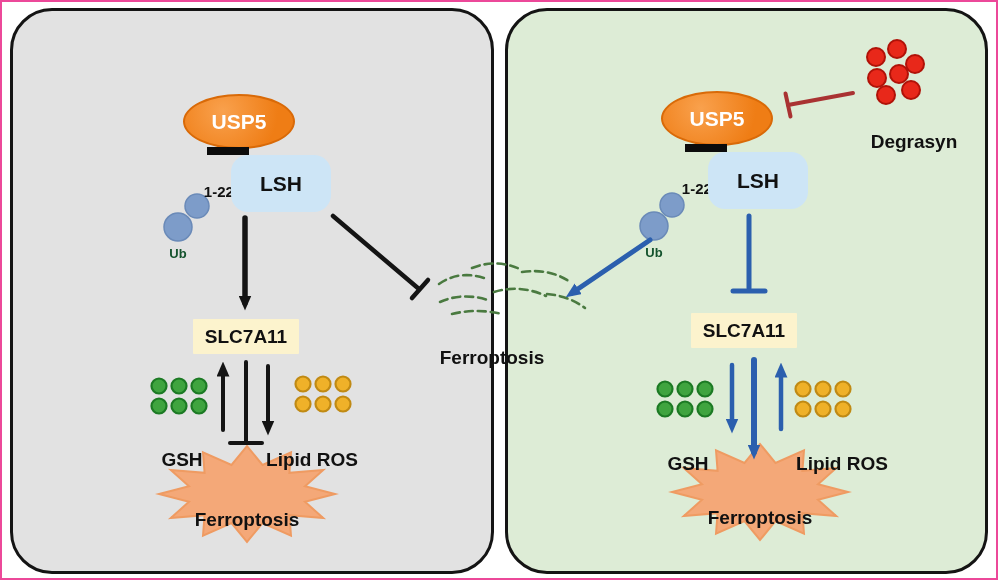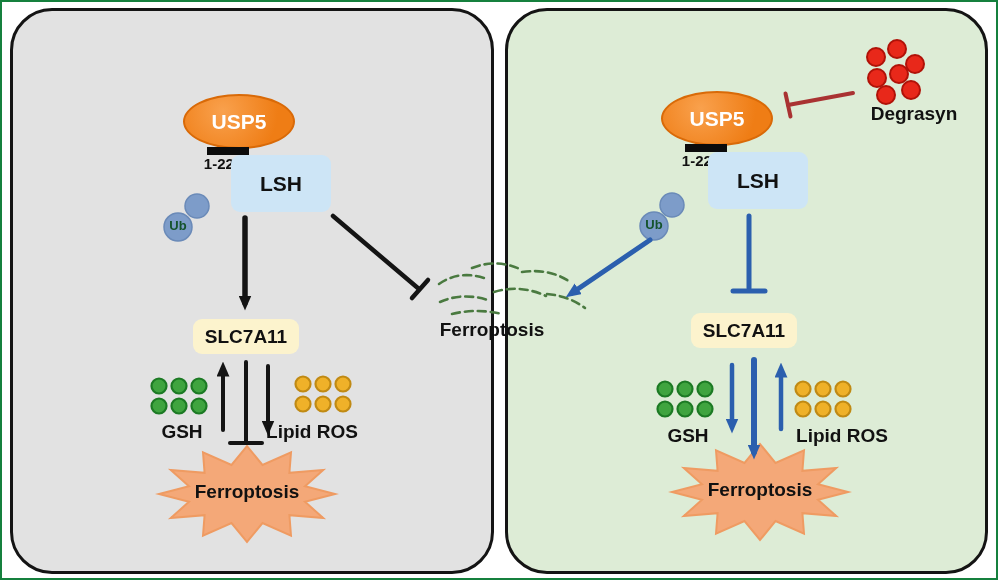--- a/index.html
+++ b/index.html
@@ -1,30 +1,30 @@
 <!DOCTYPE html>
 <html style="--left_cell: #e2e2e2; --right_cell: #ddecd6; --usp5: #ef7d15; --lsh: #cde5f6; --slc7a11: #fcf3cd; --ub: #7d9cc9; --gsh_dot: #3fa43f; --ros_dot: #efb129; --ferroptosis_star: #f4a878; --degrasyn_dot: #e8281a; --arrow_black: #141414; --arrow_blue: #2b5fae; --inhibit_red: #a93232; --degradation_stroke: #4a7a40;"><head>
 <meta charset="utf-8">
 <style>
   * { margin:0; padding:0; box-sizing:border-box; }
   html,body { background:#fff; font-family:"Liberation Sans","DejaVu Sans",sans-serif; }
-  .canvas { position:relative; width:998px; height:580px; background:#fff; border:2px solid #15803d; overflow:hidden; }
+  .canvas { position:relative; width:998px; height:580px; background:#fff; border:2px solid #ec4899; overflow:hidden; }
   .cell { position:absolute; top:6px; height:566px; border:3px solid #141414; border-radius:42px; z-index:1; }
   .cell.left  { left:8px;   width:484px; background:var(--left_cell,#e2e2e2); }
   .cell.right { left:503px; width:483px; background:var(--right_cell,#ddecd6); }
   .overlay { position:absolute; left:0; top:0; z-index:2; }
-  .lbl { position:absolute; z-index:3; font-weight:bold; color:#111; text-align:center; line-height:1.1; }
+  .lbl { position:absolute; z-index:3; font-weight:bold; color:#111; text-align:center; line-height:1.1;margin-top:28px; }
   .usp5 { position:absolute; z-index:3; width:112px; height:55px; border-radius:50%;
           background:radial-gradient(circle at 35% 30%, #f9a14d 0%, var(--usp5,#ef7d15) 70%);
           border:2px solid #d96a08; color:#fff; font-weight:bold; font-size:21px;
           display:flex; align-items:center; justify-content:center; }
-  .lshbox { position:absolute; z-index:3; width:100px; height:57px; border-radius:9px;
+  .lshbox { position:absolute; z-index:3; width:100px; height:57px; border-radius:17px;
             background:var(--lsh,#cde5f6); font-weight:bold; font-size:21px; color:#111;
             display:flex; align-items:center; justify-content:center; }
-  .slcbox { position:absolute; z-index:3; width:106px; height:35px; border-radius:9px;
+  .slcbox { position:absolute; z-index:3; width:106px; height:35px; border-radius:1px;
             background:var(--slc7a11,#fcf3cd); font-weight:bold; font-size:19px; color:#111;
             display:flex; align-items:center; justify-content:center; }
   .bar { position:absolute; z-index:4; width:42px; height:8px; background:#0c0c0c; }
   .ubl { font-size:13px; color:#14532d; }
   
   .sk   { fill:none; stroke-linecap:round; }
   .black{ stroke:var(--arrow_black,#141414); }
   .blue { stroke:var(--arrow_blue,#2b5fae); }
   .red  { stroke:var(--inhibit_red,#a93232); }
   .deg  { stroke:var(--degradation_stroke,#4a7a40); stroke-dasharray:8 5; fill:none; stroke-width:2.6; stroke-linecap:round; }

